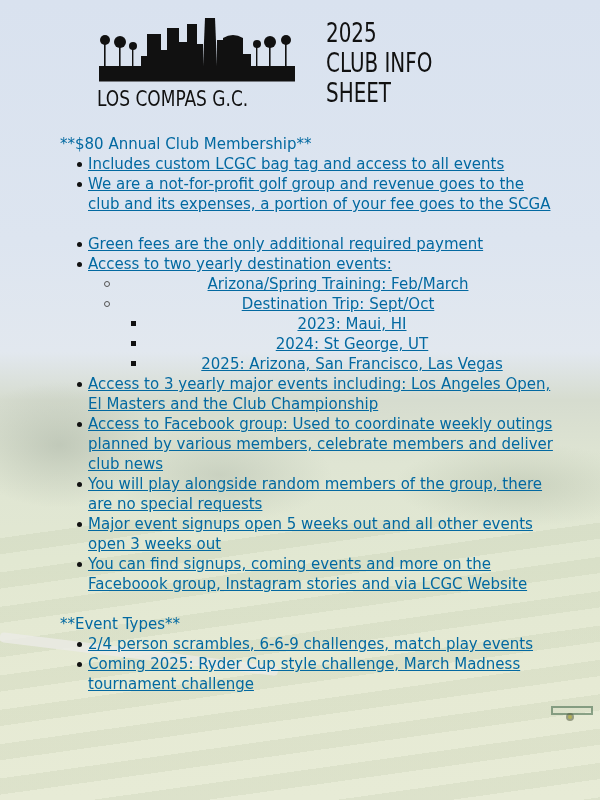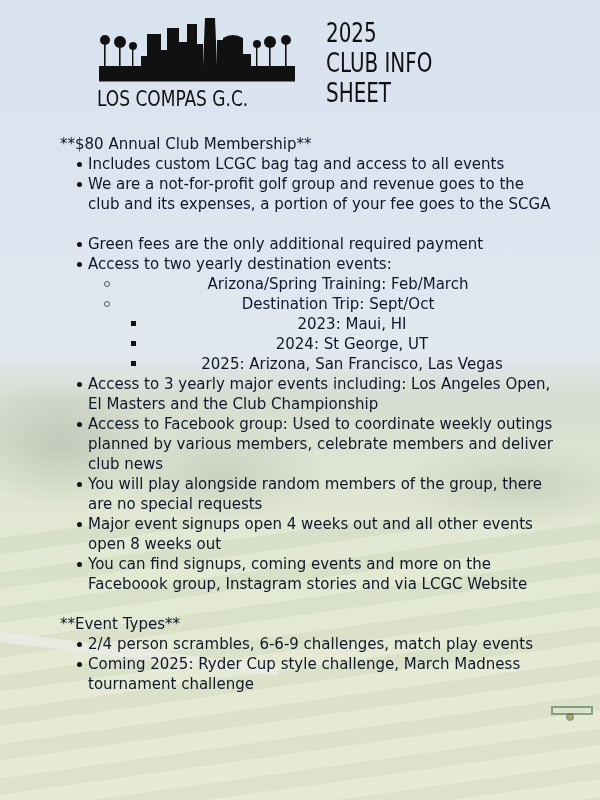--- a/index.html
+++ b/index.html
@@ -47,27 +47,27 @@
   .sheet-title {
     position: absolute; left: 230px; top: 4px;
     font-family: "DejaVu Sans Condensed", "DejaVu Sans", sans-serif;
     font-size: 27px; line-height: 30px; color: #111;
     transform: scaleX(0.82); transform-origin: left;
   }
   .sheet-title div { white-space: nowrap; }
 
   .content {
     position: absolute; left: 60px; top: 134px; width: 500px;
-    font-size: 15px; line-height: 20px; color: #0f172a;
+    font-size: 15px; line-height: 20px; color: #0369a1;
   }
   .section-heading { margin: 0; white-space: nowrap; }
   .section { margin-bottom: 20px; }
   ul { margin: 0; padding: 0; list-style: none; }
   li { position: relative; }
-  ul.l1 > li { padding-left: 28px; }
+  ul.l1 > li { padding-left: 28px; text-decoration: underline; }
   ul.l1 > li::before {
     content: ""; position: absolute; left: 17px; top: 8px;
     width: 5px; height: 5px; border-radius: 50%; background: #111;
   }
   ul.l2 > li { padding-left: 28px; margin-left: 0; text-align: center; }
   ul.l2 > li::before {
     content: ""; position: absolute; left: 16px; top: 7px;
     width: 4px; height: 4px; border-radius: 50%; border: 1px solid #555; background: transparent;
   }
   ul.l3 > li { padding-left: 28px; }
@@ -179,21 +179,21 @@
       <li>
           <span class="text">Access to 3 yearly major events including: Los Angeles Open, El Masters and the Club Championship</span>
         </li>
       <li>
           <span class="text">Access to Facebook group: Used to coordinate weekly outings planned by various members, celebrate members and deliver club news</span>
         </li>
       <li>
           <span class="text">You will play alongside random members of the group, there are no special requests</span>
         </li>
       <li>
-          <span class="text">Major event signups open 4 weeks out and all other events open 8 weeks out</span>
+          <span class="text">Major event signups open 5 weeks out and all other events open 3 weeks out</span>
         </li>
       <li>
           <span class="text">You can find signups, coming events and more on the Faceboook group, Instagram stories and via LCGC Website</span>
         </li>
     </ul>
   </div>
 
   <div class="section">
     <p class="section-heading">**Event Types**</p>
     <ul class="l1">

